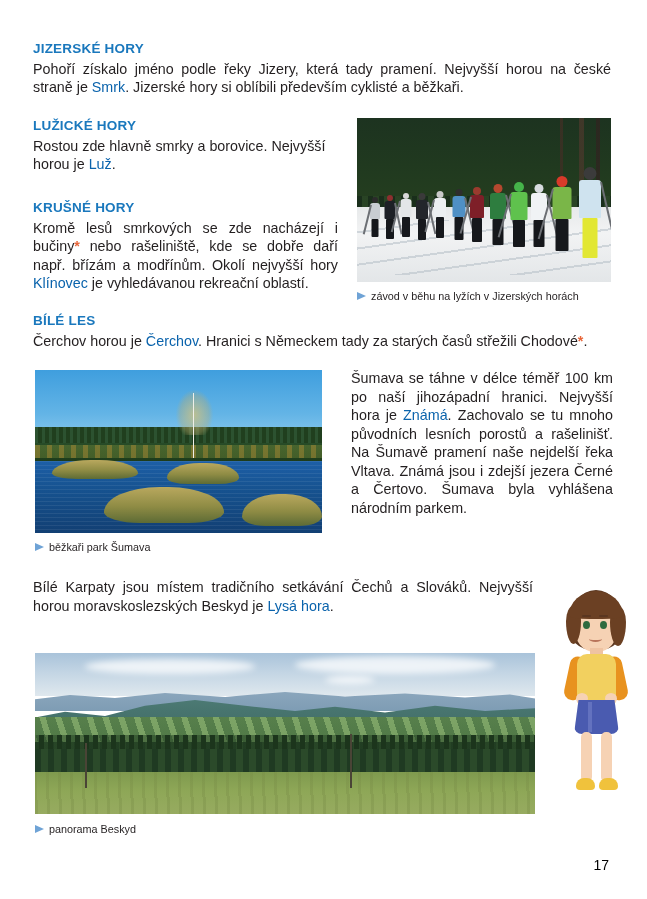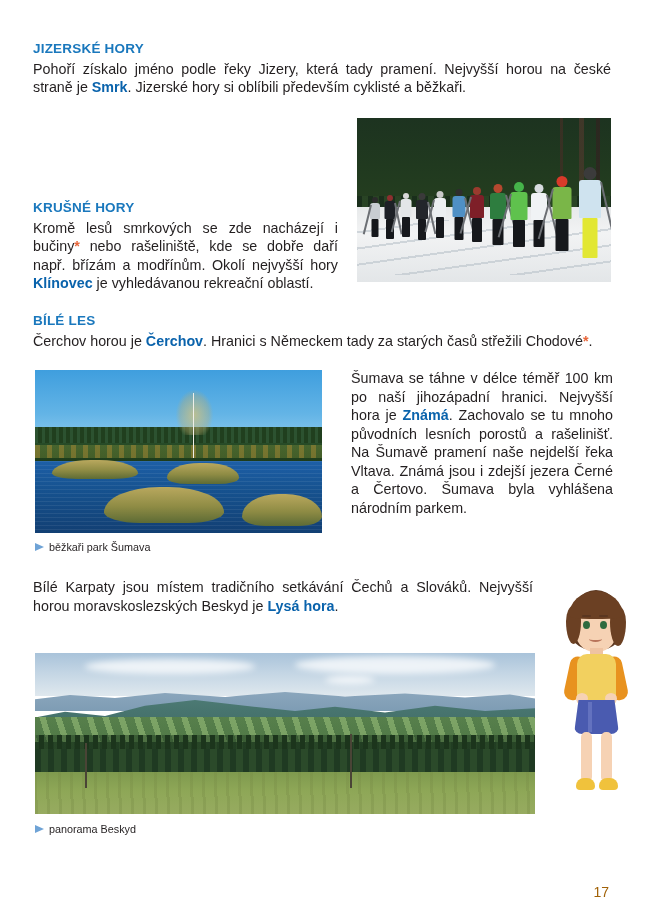--- a/index.html
+++ b/index.html
@@ -24,21 +24,21 @@
     margin: 0 0 3px 0;
     line-height: 1.15;
   }
   .body-txt {
     color: #231f20;
     font-size: 14.3px;
     line-height: 1.30;
     margin: 0;
   }
   .just { text-align: justify; }
-  .lnk { color: #0a63ac; font-weight: bold; }
+  .lnk { color: #0a63ac; font-weight: normal; }
   .ast { color: #e8663a; font-weight: bold; }
 
   .caption {
     font-size: 10.8px;
     color: #231f20;
     margin-top: 4px;
     display: flex;
     align-items: center;
     gap: 5px;
     line-height: 1.1;
@@ -220,36 +220,42 @@
   .g-hand { top:105px; width:12px; height:11px; background:#f6d2b4; border-radius:50%; }
   .g-hand.l { left:24px; } .g-hand.r { left:53px; }
   .g-skirt { left:22px; top:112px; width:45px; height:34px; background:#4a5bb0; border-radius:4px 4px 8px 8px; clip-path: polygon(10% 0,90% 0,100% 100%,0 100%); }
   .g-skirt-hi { left:36px; top:114px; width:4px; height:30px; background:#6d7cc6; opacity:.7; }
   .g-leg { top:144px; width:11px; height:50px; background:#f6d2b4; border-radius:5px; }
   .g-leg.l { left:29px; } .g-leg.r { left:49px; }
   .g-shoe { top:190px; width:19px; height:12px; background:#f0c23c; border-radius:8px 8px 4px 4px; }
   .g-shoe.l { left:24px; } .g-shoe.r { left:47px; }
 
   #page-num {
-    position:absolute; right:38px; top:884px;
-    font-size:14px; color:#a16207;
+    position:absolute; right:38px; top:857px;
+    font-size:14px; color:#000000;
   }
 </style>
 </head>
 <body>
 
 <div class="page">
 
   <div id="blk-jizerske">
     <div class="h-sec">JIZERSKÉ HORY</div>
     <p class="body-txt just">
       <span>Pohoří získalo jméno podle řeky Jizery, která tady pramení. Nejvyšší horou na české straně je </span><span class="lnk">Smrk</span><span>. Jizerské hory si oblíbili především cyklisté a běžkaři.</span>
     </p>
   </div>
 
+  <div id="blk-luzicke">
+    <div class="h-sec">LUŽICKÉ HORY</div>
+    <p class="body-txt">
+      <span>Rostou zde hlavně smrky a borovice. Nejvyšší horou je </span><span class="lnk">Luž</span><span>.</span>
+    </p>
+  </div>
 
   <div id="blk-krusne">
     <div class="h-sec">KRUŠNÉ HORY</div>
     <p class="body-txt just">
       <span>Kromě lesů smrkových se zde nacházejí i bučiny</span><span class="ast">*</span><span> nebo rašeliniště, kde se dobře daří např. břízám a modřínům. Okolí nejvyšší hory </span><span class="lnk">Klínovec</span><span> je vyhledávanou rekreační oblastí.</span>
     </p>
   </div>
 
   <div id="blk-cesky">
     <div class="h-sec">BÍLÉ LES</div>
@@ -342,20 +348,24 @@
       <div class="torso" style="top:11px;width:19px;height:32px;background:#7ab648;"></div>
       <div class="legs" style="top:43px;width:13px;height:32px;"></div>
       <div class="pole" style="left:1px;top:13px;height:52px;transform:rotate(16deg);"></div>
     </div>
     <div class="skier" style="left:220px;bottom:14%;width:26px;height:92px;">
       <div class="head" style="top:0;width:13px;height:13px;background:#3b3b3b;"></div>
       <div class="torso" style="top:13px;width:22px;height:38px;background:#cfe3ef;"></div>
       <div class="legs" style="top:51px;width:15px;height:40px;background:#e2e733;"></div>
       <div class="pole" style="left:23px;top:15px;height:62px;transform:rotate(-13deg);"></div>
     </div>
+  </div>
+  <div id="cap-ski" class="caption">
+    <span class="tri"></span>
+    <span>závod v běhu na lyžích v Jizerských horách</span>
   </div>
 
   <div class="photo" id="photo-lake">
     <div class="lk-sky"></div>
     <div class="lk-far"></div>
     <div class="lk-forest"></div>
     <div class="lk-autumn"></div>
     <div class="lk-crown"></div>
     <div class="lk-birch"></div>
     <div class="lk-water"></div>

